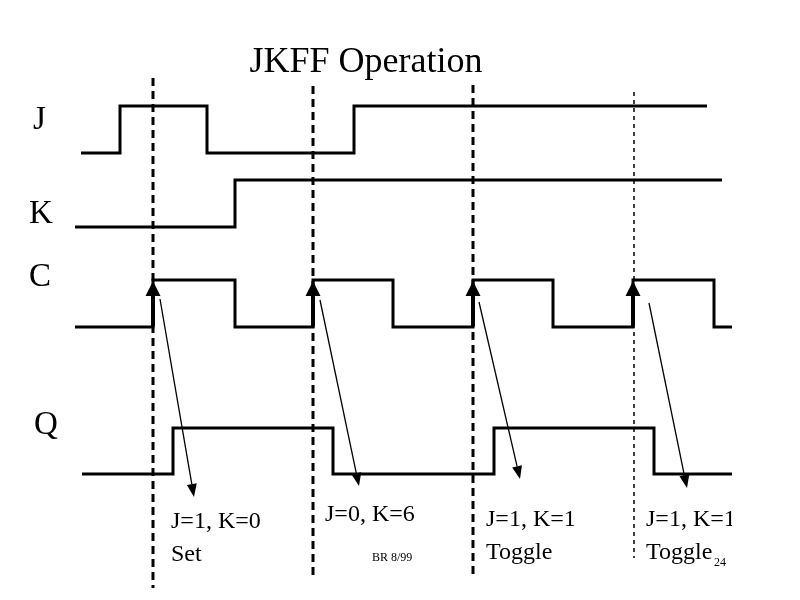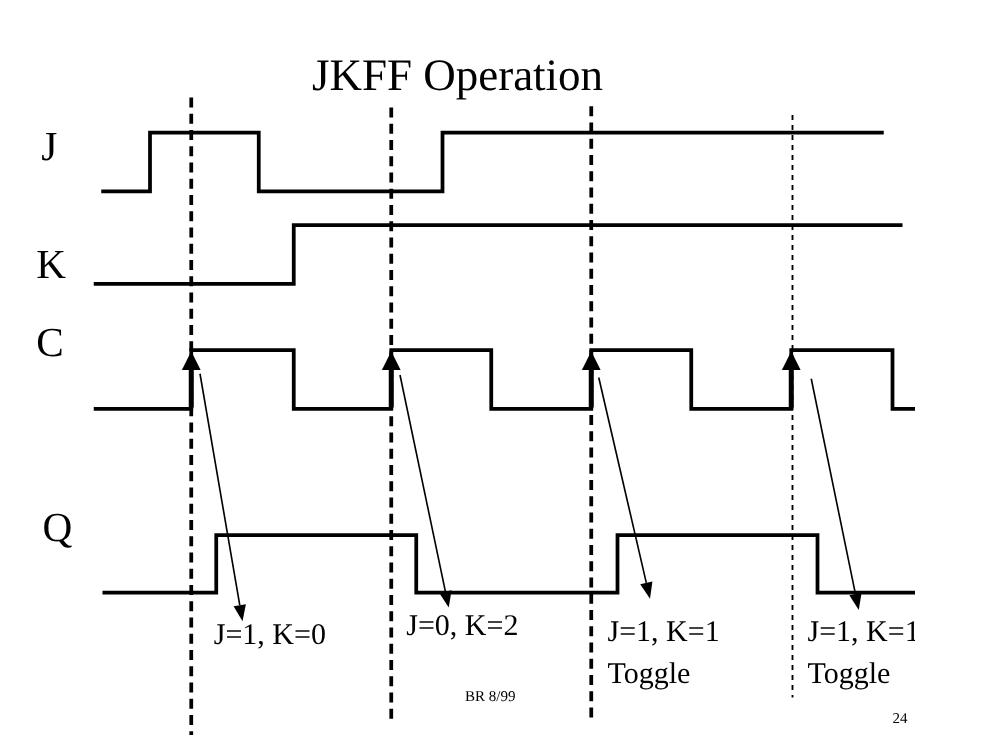--- a/index.html
+++ b/index.html
@@ -10,28 +10,28 @@
   .slide svg{position:absolute;left:0;top:0;}
   .title{
     position:absolute;top:39px;left:0;right:0;text-align:center;
     font-size:36px;line-height:42px;white-space:nowrap;
   }
   .sig{position:absolute;font-size:33px;line-height:38px;}
   .sig-j{left:33px;top:99px;}
   .sig-k{left:29px;top:193px;}
   .sig-c{left:29px;top:256px;}
   .sig-q{left:34px;top:404px;}
-  .ann{position:absolute;font-size:24px;line-height:33px;white-space:nowrap;}
+  .ann{position:absolute;font-size:24px;line-height:33px;white-space:nowrap;margin-top:12px;}
   .ann-1{left:171px;top:492px;}
   .ann-2{left:325px;top:485px;}
   .ann-3{left:486px;top:490px;}
   .ann-4{left:646px;top:490px;}
   .small{position:absolute;font-size:12px;line-height:17px;white-space:nowrap;}
   .footer{left:372px;top:549px;}
-  .pagenum{left:714px;top:566px;}
+  .pagenum{left:714px;top:554px;}
 </style>
 </head>
 <body>
 
 <div class="slide">
 
   <svg id="diagram" width="800" height="600" viewBox="0 0 800 600">
       <line x1="153" y1="78" x2="153" y2="588" stroke="#000000" stroke-width="3" stroke-dasharray="8 5"></line>
       <line x1="313" y1="86" x2="313" y2="578" stroke="#000000" stroke-width="3" stroke-dasharray="8 5"></line>
       <line x1="473" y1="85" x2="473" y2="578" stroke="#000000" stroke-width="3" stroke-dasharray="8 5"></line>
@@ -60,23 +60,24 @@
 
   <div class="title">JKFF Operation</div>
 
   <div class="sig sig-j">J</div>
   <div class="sig sig-k">K</div>
   <div class="sig sig-c">C</div>
   <div class="sig sig-q">Q</div>
 
   <div class="ann ann-1">
     <div>J=1, K=0</div>
+    <div>Set</div>
   </div>
   <div class="ann ann-2">
-    <div>J=0, K=2</div>
+    <div>J=0, K=6</div>
   </div>
   <div class="ann ann-3">
     <div>J=1, K=1</div>
     <div>Toggle</div>
   </div>
   <div class="ann ann-4">
     <div>J=1, K=1</div>
     <div>Toggle</div>
   </div>
 

